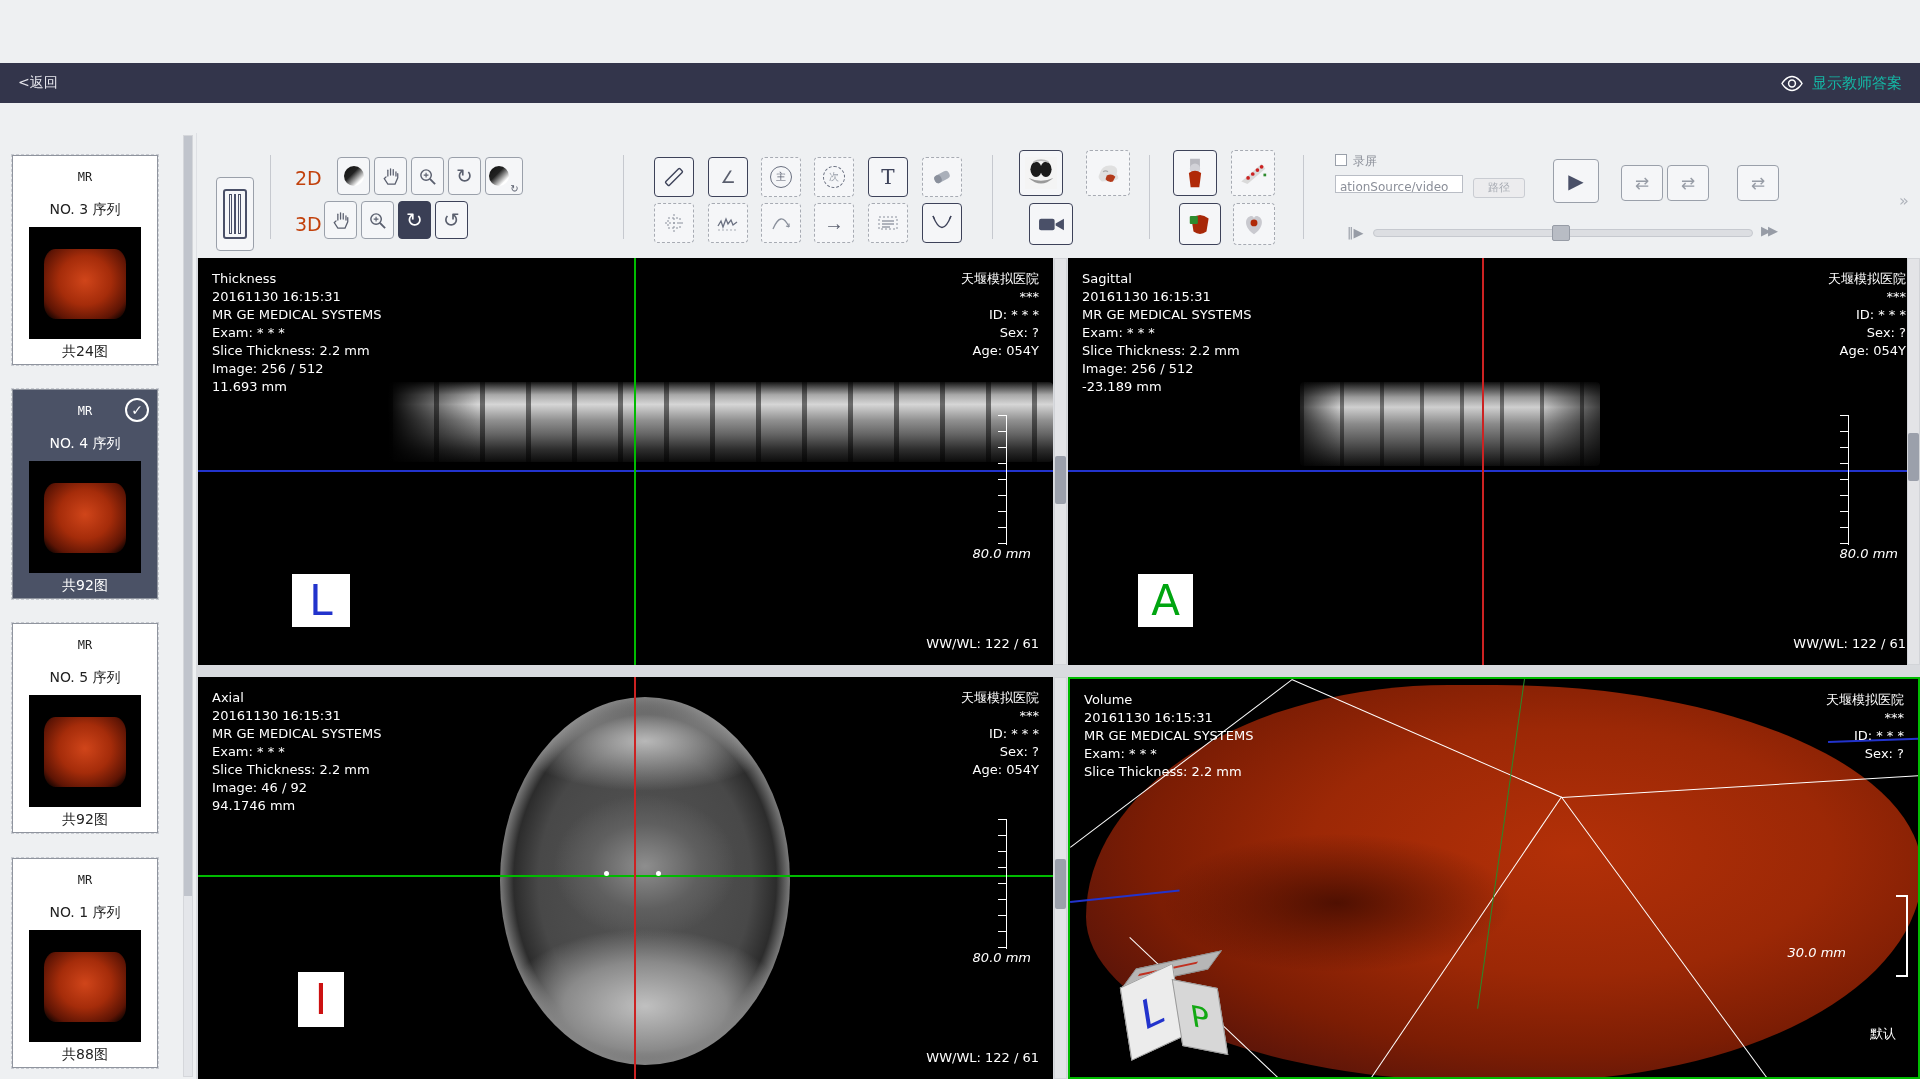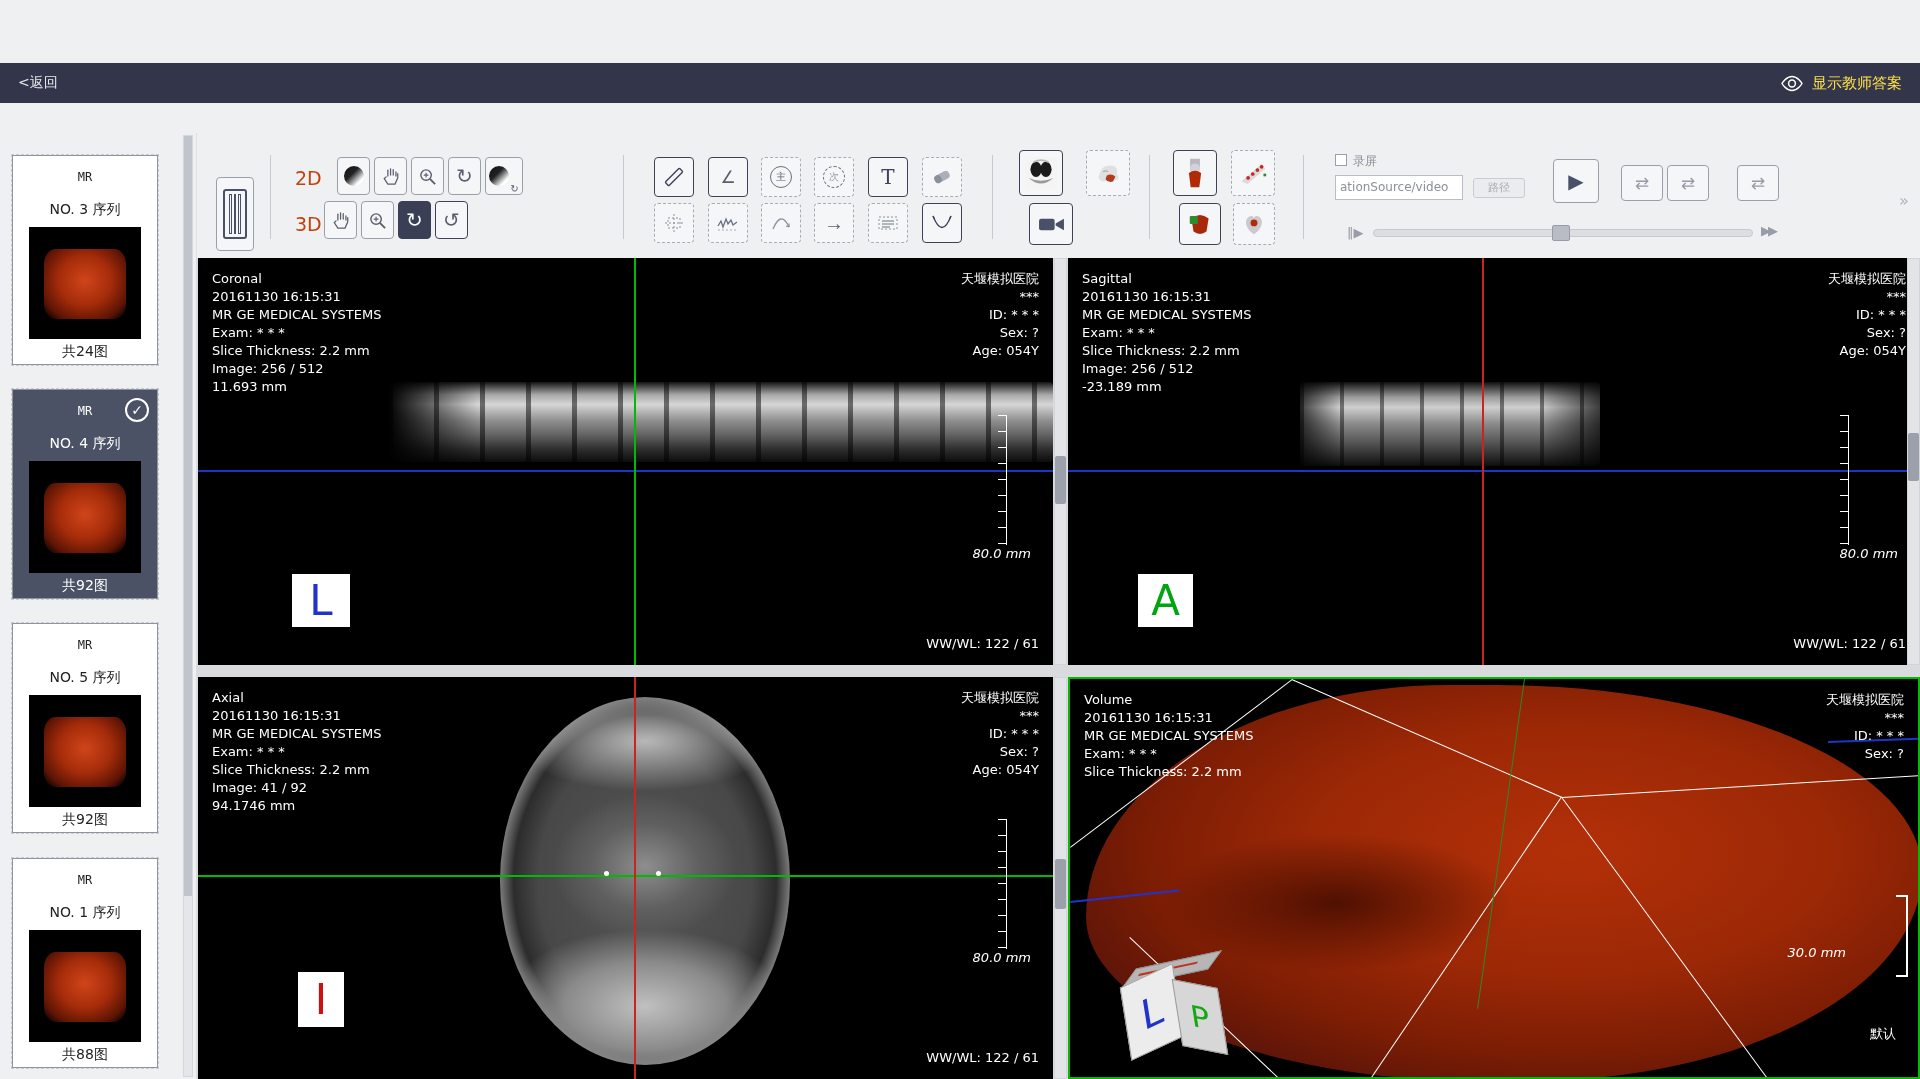--- a/index.html
+++ b/index.html
@@ -11,21 +11,21 @@
   .header { position:absolute; left:0; top:0; width:1920px; height:63px; background:#8b96be; display:flex; align-items:center; }
   .header .title { color:#fff; font-size:19px; margin-left:18px; letter-spacing:1px; }
   .version { position:absolute; left:945px; top:22px; color:#fff; font-size:13px; display:flex; gap:10px; }
   .version .vlabel { font-weight:bold; }
   .version .vvalue { font-family:"DejaVu Sans Mono","Liberation Mono",monospace; }
   .user-ic { position:absolute; right:28px; top:12px; width:36px; height:38px; overflow:hidden; }
 
   
   .navbar { position:absolute; left:0; top:63px; width:1920px; height:40px; background:#33354b; display:flex; align-items:center; justify-content:space-between; padding:0 18px; }
   .back-link { color:#e8e8ee; font-size:14px; cursor:pointer; }
-  .answer-toggle { display:flex; align-items:center; gap:8px; color:#fde047; font-size:15px; cursor:pointer; }
+  .answer-toggle { display:flex; align-items:center; gap:8px; color:#14b8a6; font-size:15px; cursor:pointer; }
 
   
   .tabrow { position:absolute; left:0; top:103px; width:1920px; height:30px; background:#7c87ad; display:flex; justify-content:flex-end; align-items:flex-end; padding-right:14px; }
   .tab { width:66px; text-align:center; font-size:13px; cursor:pointer; }
   .tab.plain { color:#fff; padding-bottom:6px; margin-right:14px; }
   .tab.active { background:#fff; color:#55608c; height:27px; line-height:27px; border-radius:6px 6px 0 0; }
 
   
   .sidebar { position:absolute; left:0; top:133px; width:196px; height:946px; background:#eef0f2; }
   .side-scroll { position:absolute; left:183px; top:2px; width:10px; height:942px; background:#e4e6ea; border:1px solid #d5d7db; }
@@ -50,21 +50,21 @@
   .glyph { font-size:17px; line-height:1; }
   .glyph.big { font-size:20px; }
   .contrast-ball { width:20px; height:20px; border-radius:50%; background:linear-gradient(135deg,#111 0%,#222 40%,#fff 78%); }
   .mini-sub { font-size:10px; margin-left:1px; align-self:flex-end; }
   .circle-tool { width:22px; height:22px; border:1px solid #6a7080; border-radius:50%; font-size:10px; display:flex; align-items:center; justify-content:center; }
   .circle-tool.dashed { border-style:dashed; color:#9aa0aa; }
   .layout-ic { width:24px; height:50px; border:2px solid #4a5068; border-radius:3px; display:flex; gap:2px; padding:3px 4px; }
   .layout-ic i { flex:1; border:1px solid #4a5068; }
   .rec-label { position:absolute; left:1156px; top:20px; font-size:12px; color:#8b8f99; }
   .rec-check { position:absolute; left:1138px; top:21px; width:12px; height:12px; border:1px solid #9aa0aa; background:#fff; cursor:pointer; }
-  .rec-input { position:absolute; left:1138px; top:42px; width:128px; height:25px; border:1px solid #b9bdc5; background:#fff; color:#8b8f99; font-size:12px; padding:0 4px; line-height:23px; overflow:hidden; white-space:nowrap; }
+  .rec-input { position:absolute; left:1138px; top:42px; width:128px; height:18px; border:1px solid #b9bdc5; background:#fff; color:#8b8f99; font-size:12px; padding:0 4px; line-height:23px; overflow:hidden; white-space:nowrap; }
   .path-btn { position:absolute; left:1276px; top:45px; width:52px; height:20px; background:#ececee; border:1px solid #c9ccd2; border-radius:3px; color:#a7abb3; font-size:11px; text-align:center; line-height:18px; cursor:pointer; }
   .timeline { position:absolute; left:1176px; top:96px; width:380px; height:8px; background:#dcdee2; border:1px solid #c6c9cf; border-radius:4px; }
   .timeline .th { position:absolute; left:178px; top:-5px; width:18px; height:16px; background:#b8bcc4; border:1px solid #979ca6; border-radius:2px; cursor:pointer; }
   .tl-ic { position:absolute; color:#979ca6; font-size:13px; cursor:pointer; }
   .expander { position:absolute; left:1702px; top:58px; color:#b0b4bc; font-size:16px; cursor:pointer; }
 
   
   .vparea { position:absolute; left:196px; top:258px; width:1724px; height:821px; background:#d9dbdf; }
   .vp { position:absolute; background:#000; overflow:hidden; color:#fff; }
   .vp.sag { left:2px;   top:0; width:855px; height:407px; }
@@ -390,21 +390,21 @@
     <span class="expander">»</span>
   </div>
 
   <div class="vparea">
 
     <div class="vp sag">
       <div class="sag-band"></div>
       <div class="xline" style="left:0;top:212px;width:100%;height:2px;background:#2233cc"></div>
       <div class="xline" style="left:436px;top:0;width:2px;height:100%;background:#00bb00"></div>
       <div class="info-l">
-        <div>Coronal</div>
+        <div>Thickness</div>
         <div>20161130 16:15:31</div>
         <div>MR GE MEDICAL SYSTEMS</div>
         <div>Exam: * * *</div>
         <div>Slice Thickness: 2.2  mm</div>
         <div>Image: 256 / 512</div>
         <div>11.693 mm</div>
       </div>
       <div class="info-r">
         <div>天堰模拟医院</div>
         <div>***</div>
@@ -449,21 +449,21 @@
       <div class="xline" style="left:0;top:198px;width:100%;height:2px;background:#00bb00"></div>
       <div class="xline" style="left:436px;top:0;width:2px;height:100%;background:#cc2222"></div>
       <div class="dot" style="left:406px;top:194px"></div>
       <div class="dot" style="left:458px;top:194px"></div>
       <div class="info-l">
         <div>Axial</div>
         <div>20161130 16:15:31</div>
         <div>MR GE MEDICAL SYSTEMS</div>
         <div>Exam: * * *</div>
         <div>Slice Thickness: 2.2  mm</div>
-        <div>Image: 41 / 92</div>
+        <div>Image: 46 / 92</div>
         <div>94.1746 mm</div>
       </div>
       <div class="info-r">
         <div>天堰模拟医院</div>
         <div>***</div>
         <div>ID: * * *</div>
         <div>Sex: ?</div>
         <div>Age: 054Y</div>
       </div>
       <div class="ruler" style="left:800px;top:142px;height:130px"></div>

